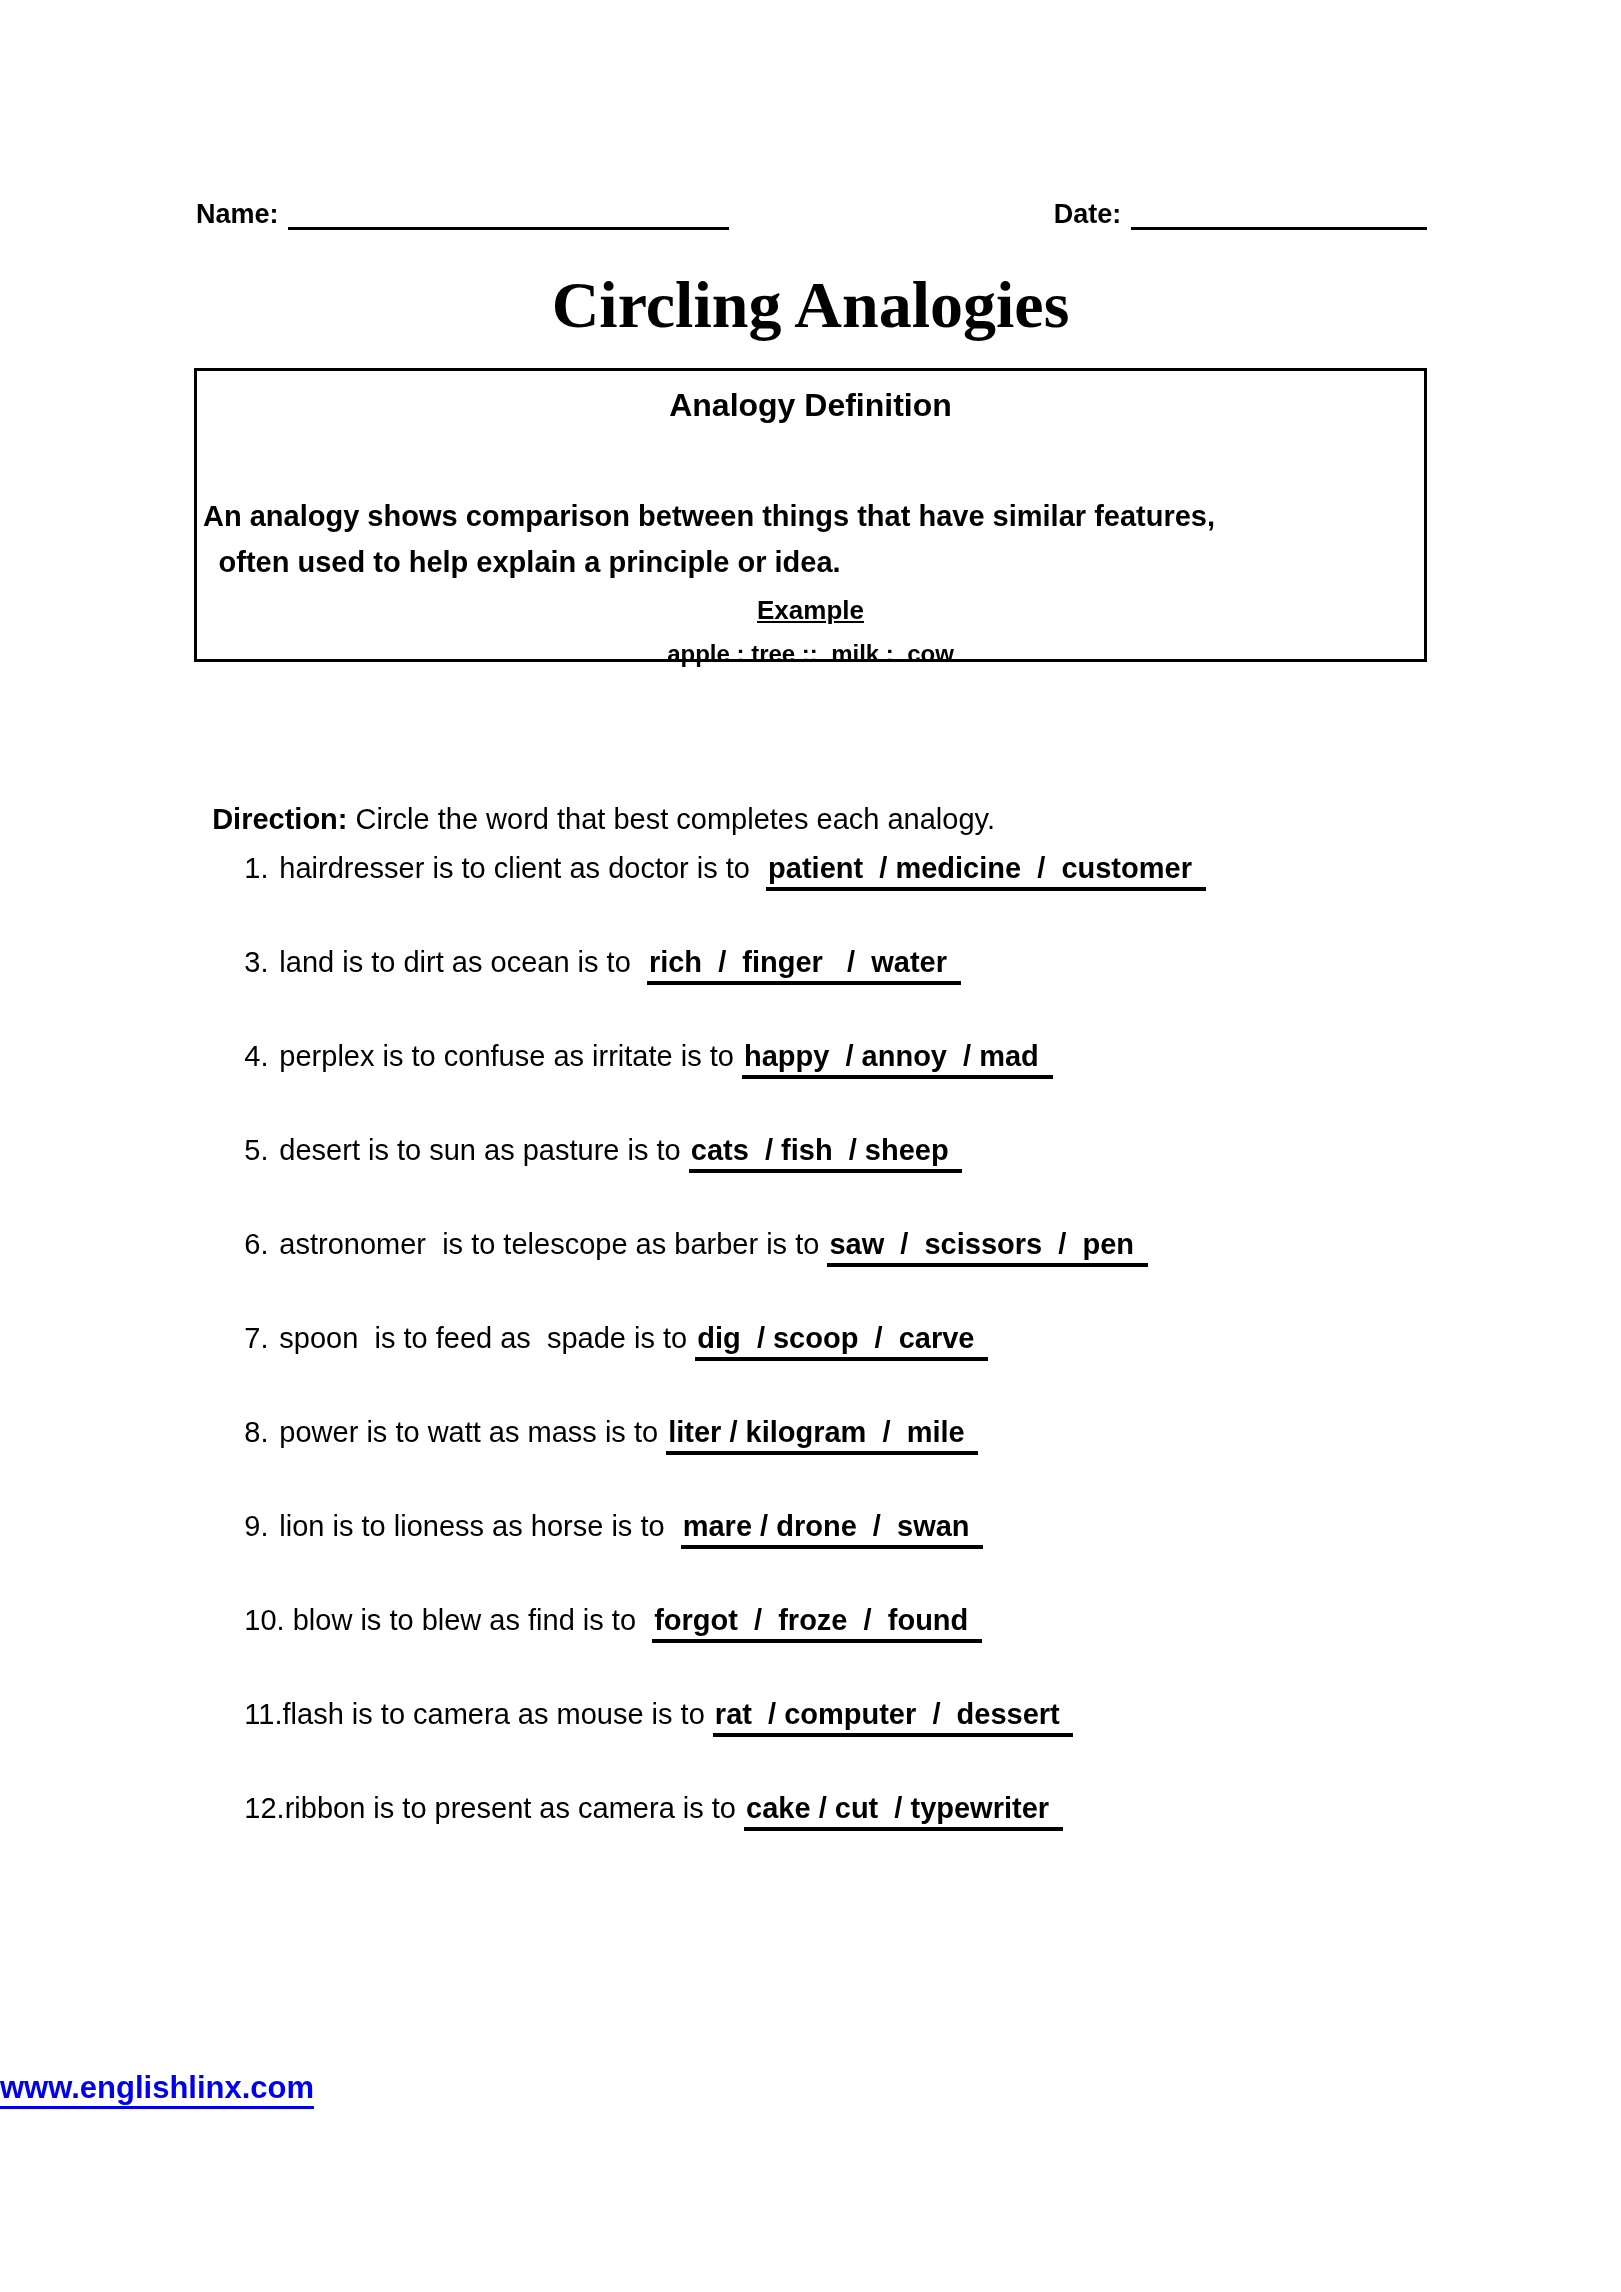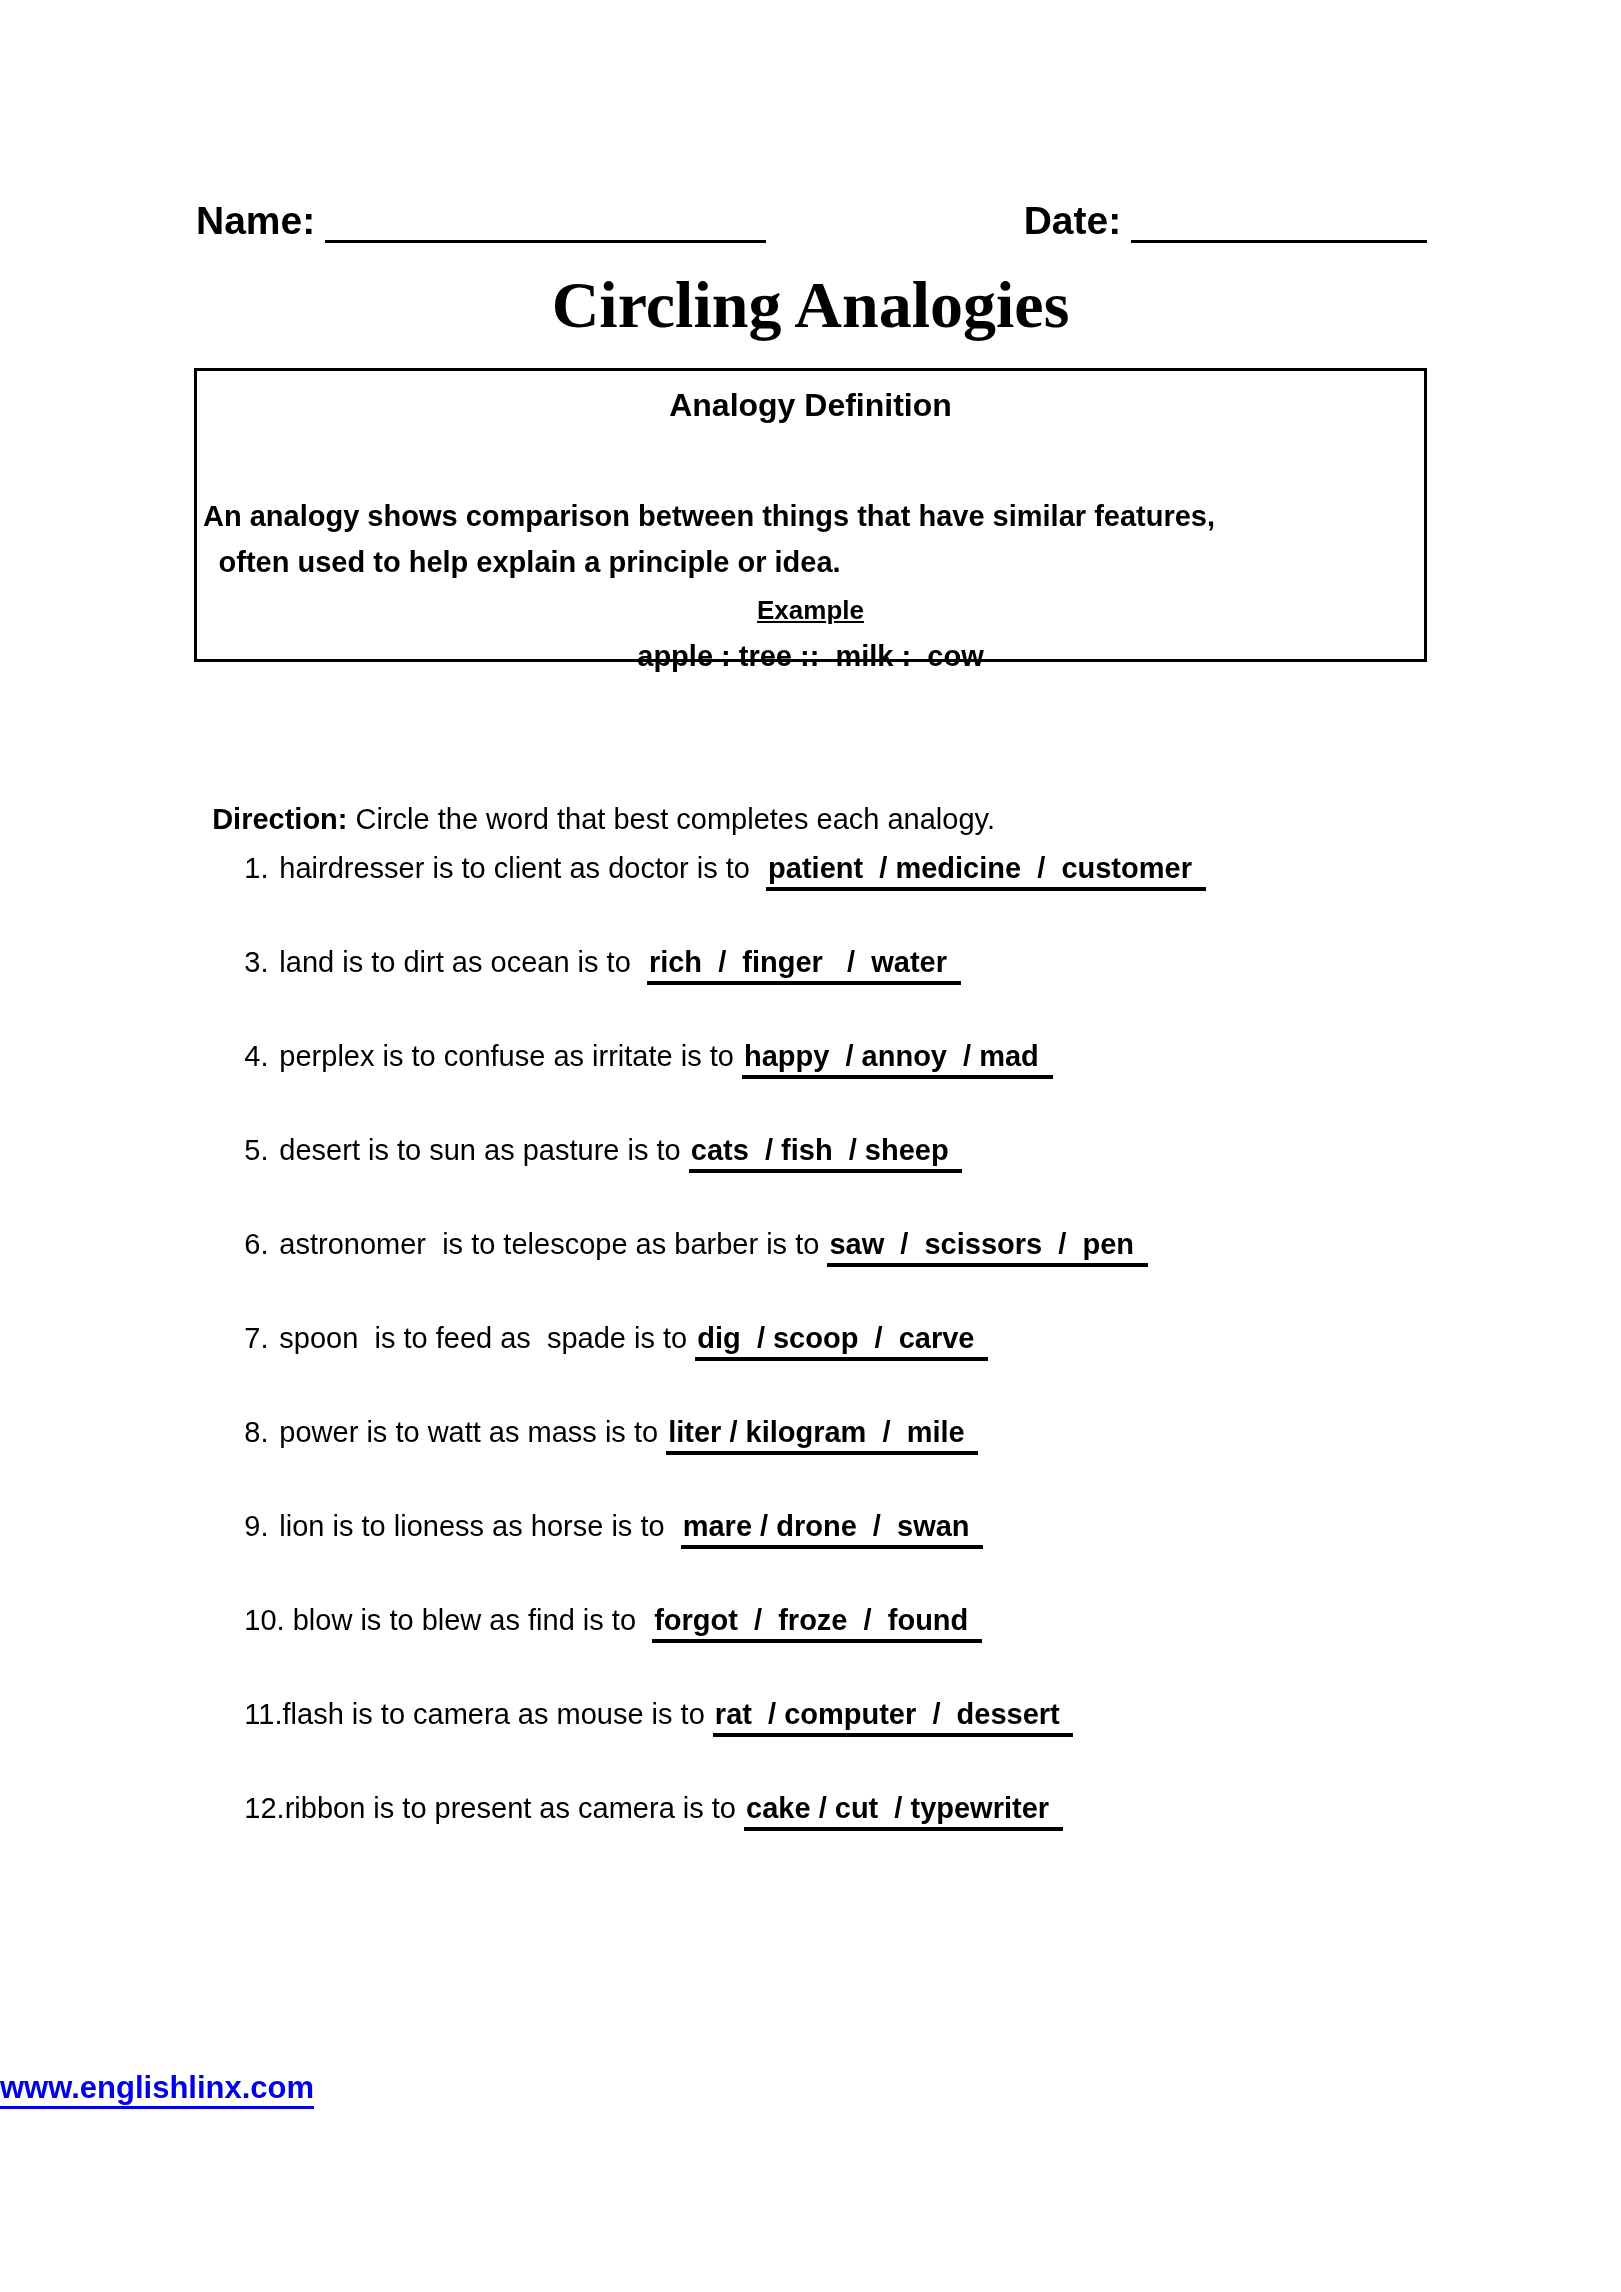--- a/index.html
+++ b/index.html
@@ -7,21 +7,21 @@
     width: 1621px; height: 2293px;
     position: relative;
     font-family: "Liberation Sans", sans-serif;
     color: #000000;
   }
 
   
   .header-row {
     position: absolute; top: 199px; left: 196px; width: 1231px;
     display: flex; justify-content: space-between; align-items: flex-end;
-    font-weight: bold; font-size: 39px;
+    font-weight: bold; font-size: 27px;
   }
   .field-group { display: flex; align-items: flex-end; }
   .blank-line {
     display: inline-block; border-bottom: 3.9px solid #000;
     height: 27.4px; margin-left: 9.8px;
   }
   .name-blank { width: 441px; }
   .date-blank { width: 296px; }
 
   
@@ -36,21 +36,21 @@
   .def-box {
     position: absolute; top: 368px; left: 194px;
     width: 1233px; height: 294px;
     border: 3.9px solid #000; box-sizing: border-box;
     font-weight: bold;
   }
   .def-heading { margin-top: 15.7px; text-align: center; font-size: 32px; }
   .def-line1 { margin-top: 76px; padding: 0 6px; font-size: 29px; white-space: nowrap; }
   .def-line2 { margin-top: 13.7px; padding: 0 21.6px; font-size: 29px; white-space: nowrap; }
   .def-example-label { margin-top: 15.7px; text-align: center; font-size: 26px; text-decoration: underline; }
-  .def-example { margin-top: 13.7px; text-align: center; font-size: 29px; white-space: pre-wrap; }
+  .def-example { margin-top: 13.7px; text-align: center; font-size: 24px; white-space: pre-wrap; }
 
   
   .direction {
     position: absolute; top: 770px; left: 196px;
     font-size: 29px; white-space: pre-wrap;
   }
   .direction .dir-label { font-weight: bold; }
 
   
   .items { position: absolute; top: 819px; left: 196px; width: 1274px; }

